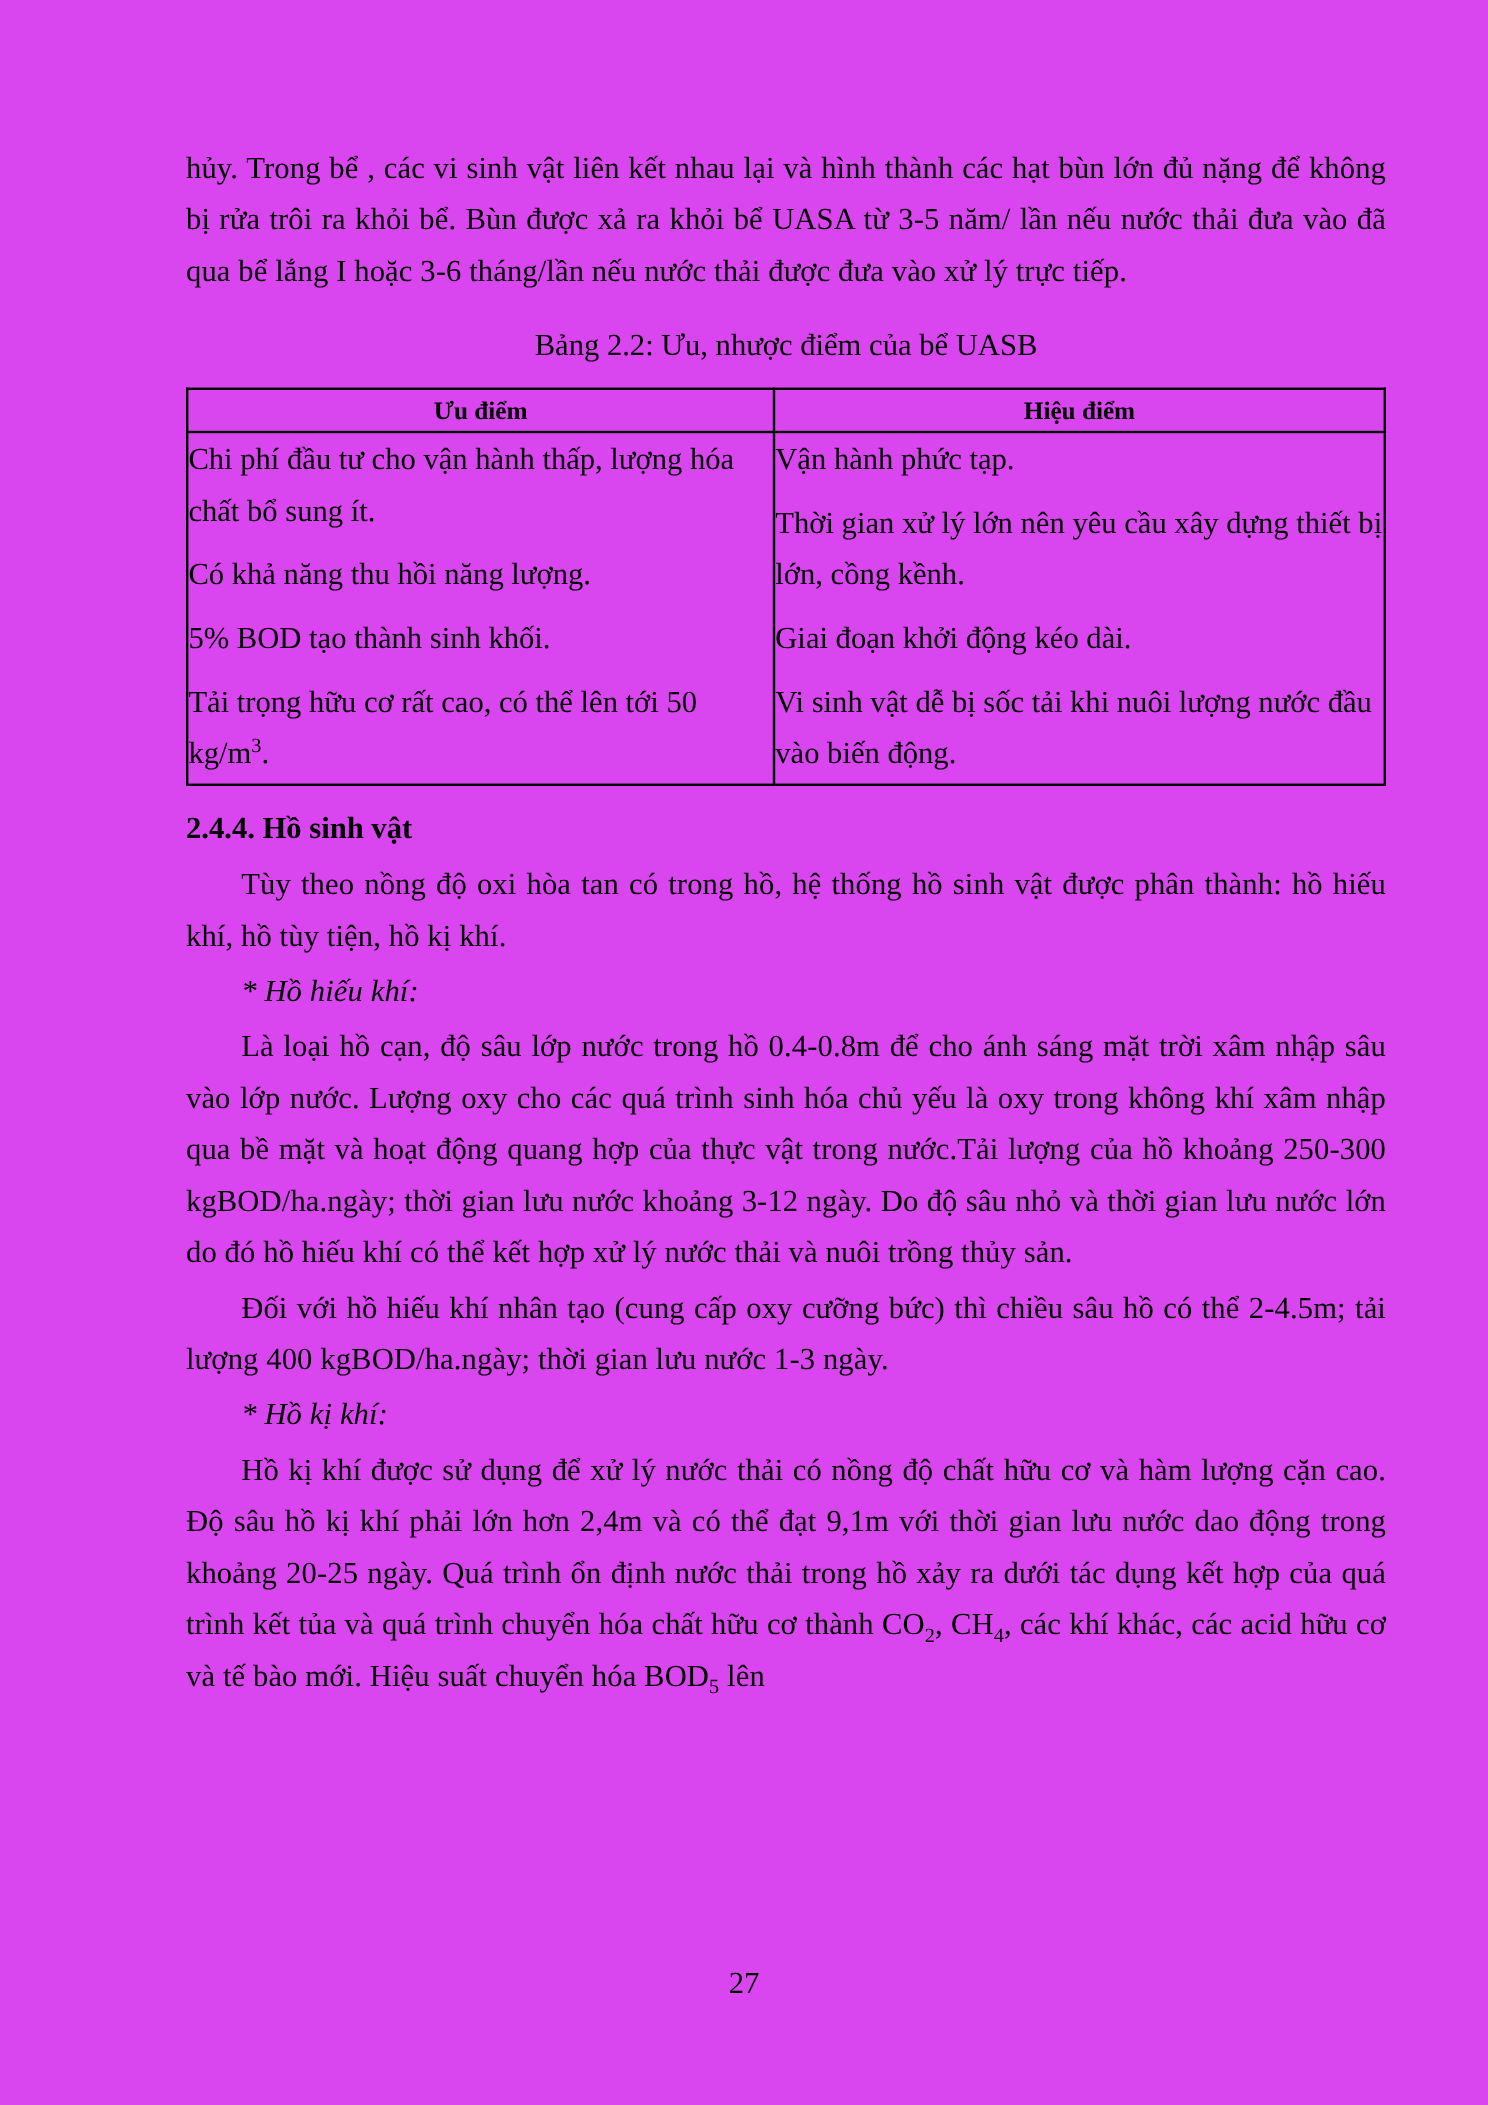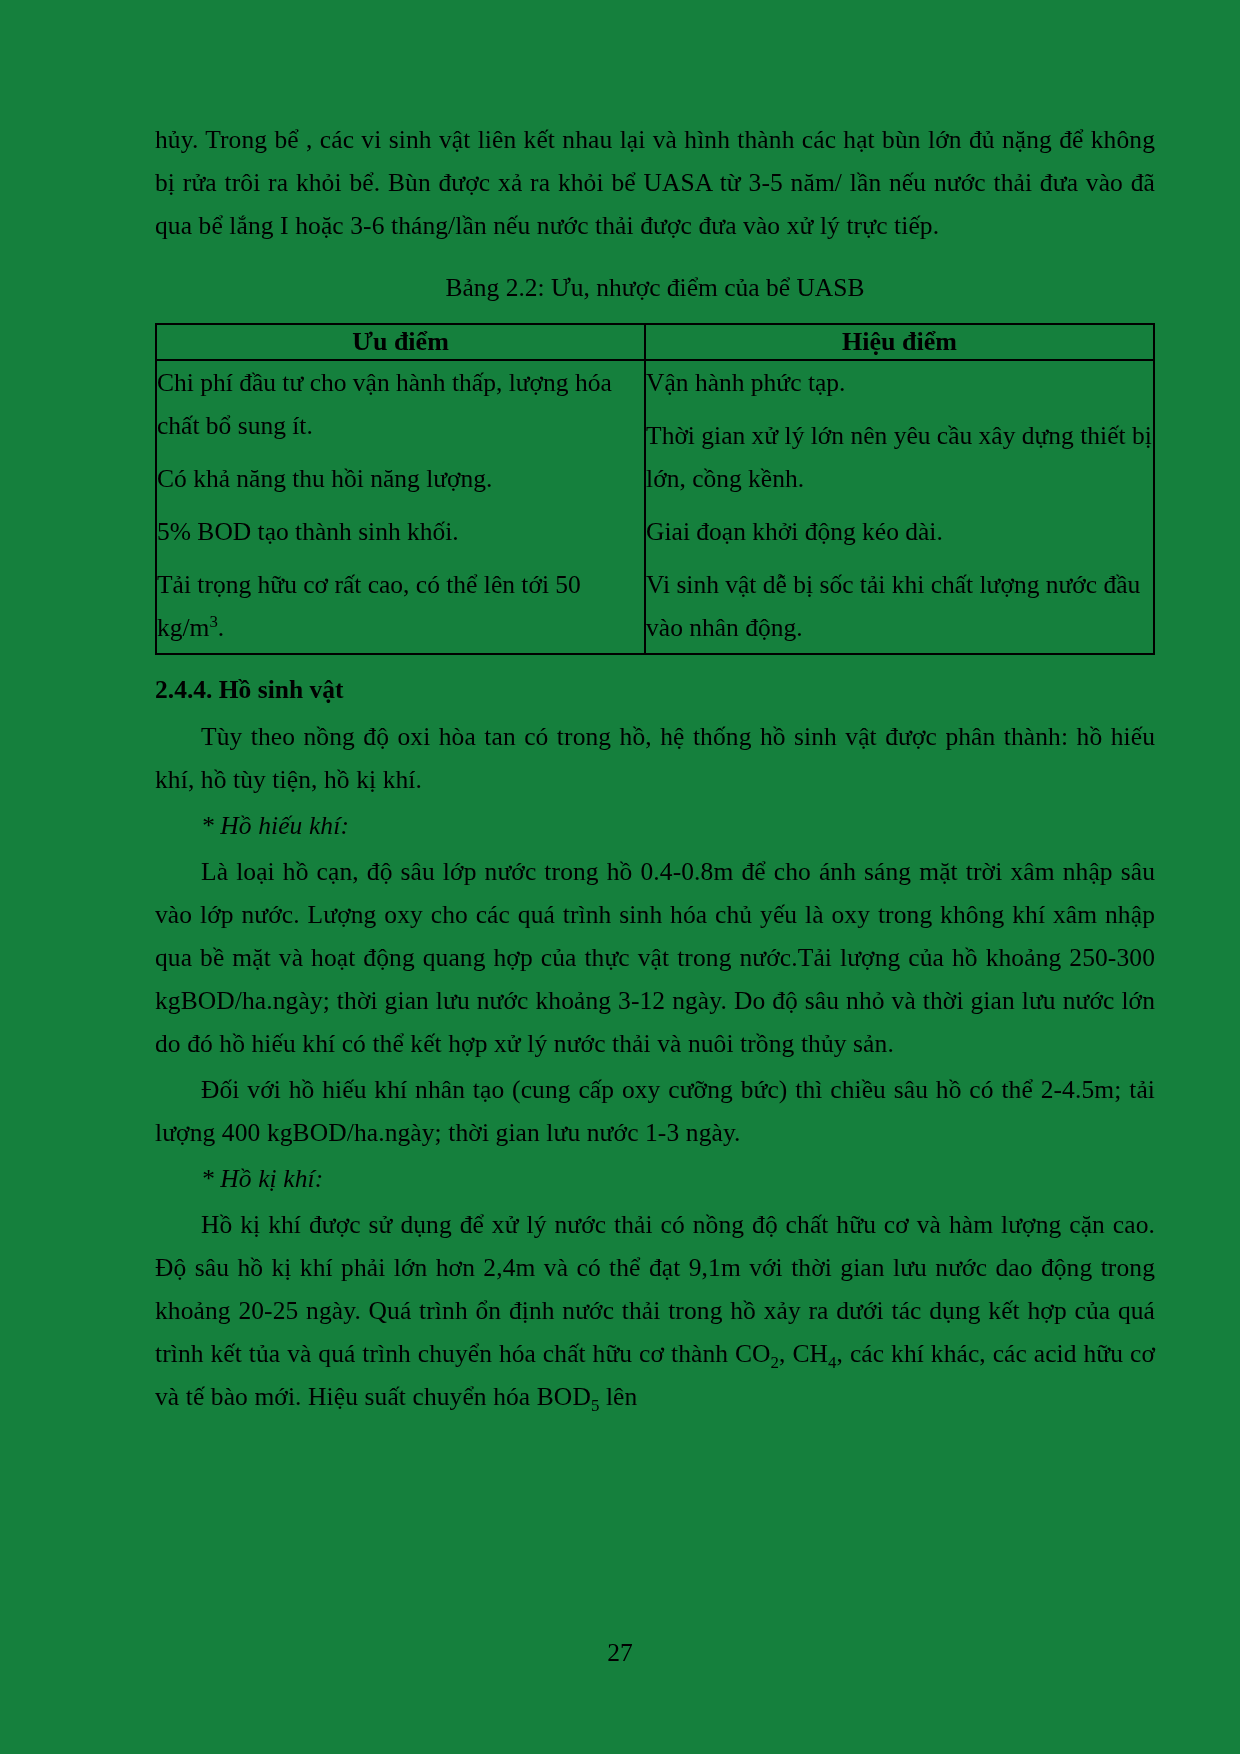--- a/index.html
+++ b/index.html
@@ -4,21 +4,21 @@
 <style>
   html, body {
     margin: 0;
     padding: 0;
     background: #ffffff;
   }
   .page {
     position: relative;
     width: 1240px;
     height: 1754px;
-    background: #15803d;
+    background: #d946ef;
     margin: 0 auto;
     box-sizing: border-box;
     padding: 118px 85px 60px 155px;
     font-family: "Liberation Serif", "DejaVu Serif", serif;
     color: #000000;
   }
   .body-text {
     font-size: 25.5px;
     line-height: 43px;
     text-align: justify;
@@ -44,21 +44,21 @@
     margin: 0 0 0 0;
   }
   table.uasb td, table.uasb th {
     border: 2.5px solid #000000;
     vertical-align: top;
     padding: 0;
   }
   th.hdr {
     text-align: center;
     font-weight: bold;
-    font-size: 26px;
+    font-size: 21px;
     padding: 18px 4px 20px 4px;
     line-height: 34px;
   }
   td.cell {
     font-size: 25.5px;
     line-height: 43px;
     padding: 10px 12px 12px 14px;
   }
   td.cell p {
     margin: 0 0 10px 0;
@@ -119,21 +119,21 @@
         <td class="cell col-left">
           <p>Chi phí đầu tư cho vận hành thấp, lượng hóa chất bổ sung ít.</p>
           <p>Có khả năng thu hồi năng lượng.</p>
           <p>5% BOD tạo thành sinh khối.</p>
           <p><span>Tải trọng hữu cơ rất cao, có thể lên tới 50 kg/m</span><sup class="sup">3</sup><span>.</span></p>
         </td>
         <td class="cell col-right">
           <p>Vận hành phức tạp.</p>
           <p>Thời gian xử lý lớn nên yêu cầu xây dựng thiết bị lớn, cồng kềnh.</p>
           <p>Giai đoạn khởi động kéo dài.</p>
-          <p>Vi sinh vật dễ bị sốc tải khi chất lượng nước đầu vào nhân động.</p>
+          <p>Vi sinh vật dễ bị sốc tải khi nuôi lượng nước đầu vào biến động.</p>
         </td>
       </tr>
     </tbody>
   </table>
 
   <h3 class="section">2.4.4. Hồ sinh vật</h3>
 
   <p class="body-text indent">Tùy theo nồng độ oxi hòa tan có trong hồ, hệ thống hồ sinh vật được phân thành: hồ hiếu khí, hồ tùy tiện, hồ kị khí.</p>
 
   <p class="body-text italic-lead para-gap">* Hồ hiếu khí:</p>

